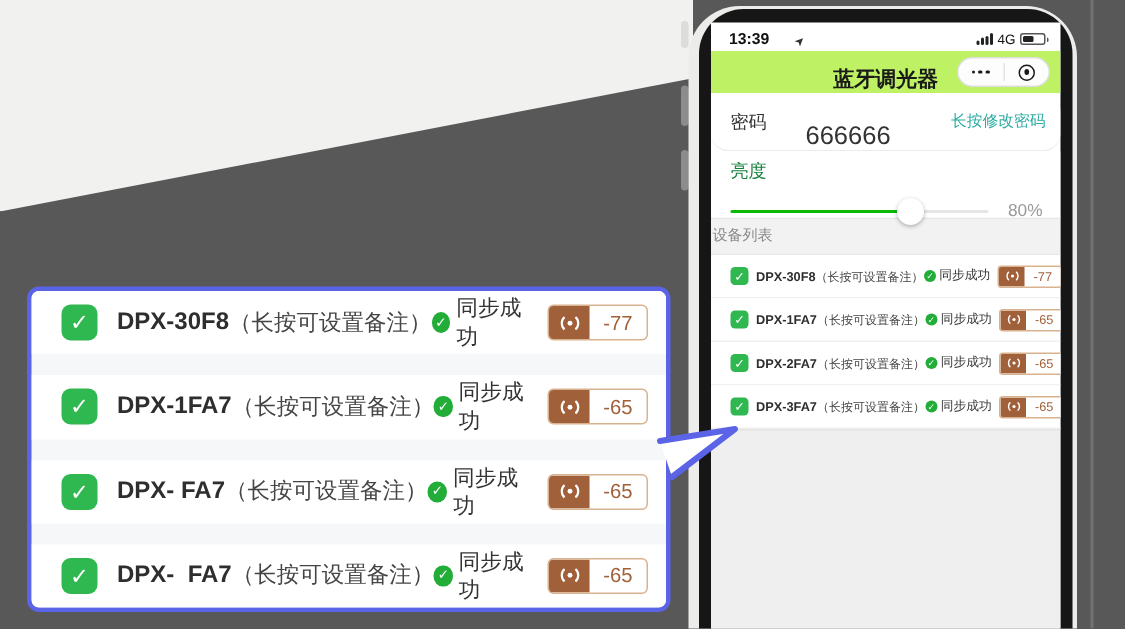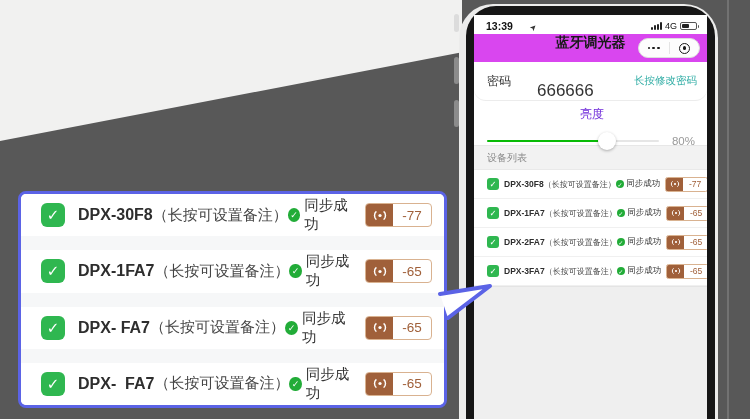--- a/index.html
+++ b/index.html
@@ -32,21 +32,21 @@
   .sig { display:flex; align-items:flex-end; gap:1px; }
   .sig i { display:block; width:2px; background:#222; border-radius:1px; }
   .sig i:nth-child(1){height:3px;} .sig i:nth-child(2){height:4.5px;}
   .sig i:nth-child(3){height:6px;} .sig i:nth-child(4){height:7.5px;}
   .sb-net { font-size:9px; color:#111; }
   .battery { width:17px; height:8.5px; border:1px solid #555; border-radius:2px; position:relative; }
   .battery::after { content:""; position:absolute; right:-3px; top:2px; width:1.5px; height:3.5px; background:#555; border-radius:0 1px 1px 0; }
   .battery i { position:absolute; left:1px; top:1px; bottom:1px; width:48%; background:#222; border-radius:1px; }
 
   
-  .navbar { height:28px; position:relative; display:flex; align-items:flex-start; justify-content:center; background:#d946ef; }
+  .navbar { height:28px; position:relative; display:flex; align-items:flex-end; justify-content:center; background:#bef264; }
   .nav-title { font-size:14px; font-weight:bold; color:#1a1a1a; }
   .capsule { position:absolute; right:7px; top:4px; width:62px; height:20px; border:1px solid #dedede;
     border-radius:11px; background:#fdfdfd; display:flex; align-items:center; }
   .cap-half { flex:1; display:flex; align-items:center; justify-content:center; height:100%; cursor:pointer; }
   .cap-div { width:1px; height:12px; background:#e4e4e4; }
   .dots { display:flex; gap:2px; }
   .dots i { width:2.6px; height:2.6px; background:#1a1a1a; border-radius:50%; display:block; }
   .target { width:11px; height:11px; border:1.4px solid #1a1a1a; border-radius:50%; position:relative; }
   .target::after { content:""; position:absolute; left:50%; top:50%; width:3.4px; height:3.4px;
     margin:-1.7px 0 0 -1.7px; background:#1a1a1a; border-radius:50%; }
@@ -56,32 +56,32 @@
   .banner-title { color:#fff; font-size:20px; font-weight:bold; letter-spacing:6px; padding-left:6px; }
 
   
   .pw-row { height:39px; display:flex; align-items:center; padding:0 10px 0 13px; border-bottom:1px solid #ececec; background:#fff;border-radius:12px; }
   .pw-label { font-size:12px; color:#333; }
   .pw-value { font-size:17px; color:#333; margin-left:26px;margin-top:20px; }
   .pw-action { margin-left:auto; font-size:10.5px; color:#2eaca4; cursor:pointer; }
 
   
   .bright { height:44px; padding:5px 10px 0 13px; background:#fff; position:relative; }
-  .bright-label { font-size:12px; color:#6d28d9;text-align:center; }
+  .bright-label { font-size:12px; color:#15803d; }
   .slider-row { display:flex; align-items:center; margin-top:9px; }
   .slider { position:relative; width:172px; height:18px; }
   .track { position:absolute; left:0; right:0; top:8px; height:2px; background:#e6e6e6; border-radius:1px; }
   .fill  { position:absolute; left:0; top:8px; height:2px; width:70%; background:#09bb07; border-radius:1px; }
   .knob  { position:absolute; top:0; left:calc(70% - 9px); width:18px; height:18px; background:#fff;
     border-radius:50%; box-shadow:0 1px 3px rgba(0,0,0,.3); }
   .bright-pct { margin-left:auto; font-size:11.5px; color:#999; padding-right:2px;text-align:center; }
 
   
   .sect { height:25px; background:#f2f2f2; border-top:1px solid #e7e7e7; border-bottom:1px solid #e9e9e9;
-    font-size:10px; color:#8a8a8a; line-height:24px; padding-left:13px; }
+    font-size:10px; color:#8a8a8a; line-height:24px; padding-left:1px; }
   .p-row { height:29px; display:flex; align-items:center; padding:0 6px 0 13px; border-bottom:1px solid #f0f0f0; background:#fff; cursor:pointer; }
   .p-check { width:12px; height:12px; background:#2fb750; border-radius:3px; color:#fff; font-size:8.5px;
     display:flex; align-items:center; justify-content:center; flex:none; }
   .p-name { font-size:8.5px; font-weight:bold; color:#2e2e2e; margin-left:5px; white-space:nowrap; }
   .p-note { font-size:8px; color:#454545; white-space:nowrap; }
   .p-status { margin-left:auto; display:flex; align-items:center; gap:2px; }
   .ok-dot { width:8.5px; height:8.5px; background:#22ac38; border-radius:50%; color:#fff; font-size:6px;
     display:flex; align-items:center; justify-content:center; }
   .p-status em { font-style:normal; font-size:8.5px; color:#333; white-space:nowrap; }
   .badge { display:flex; align-items:stretch; height:15px; border:1px solid #d9b290; border-radius:2.5px;

